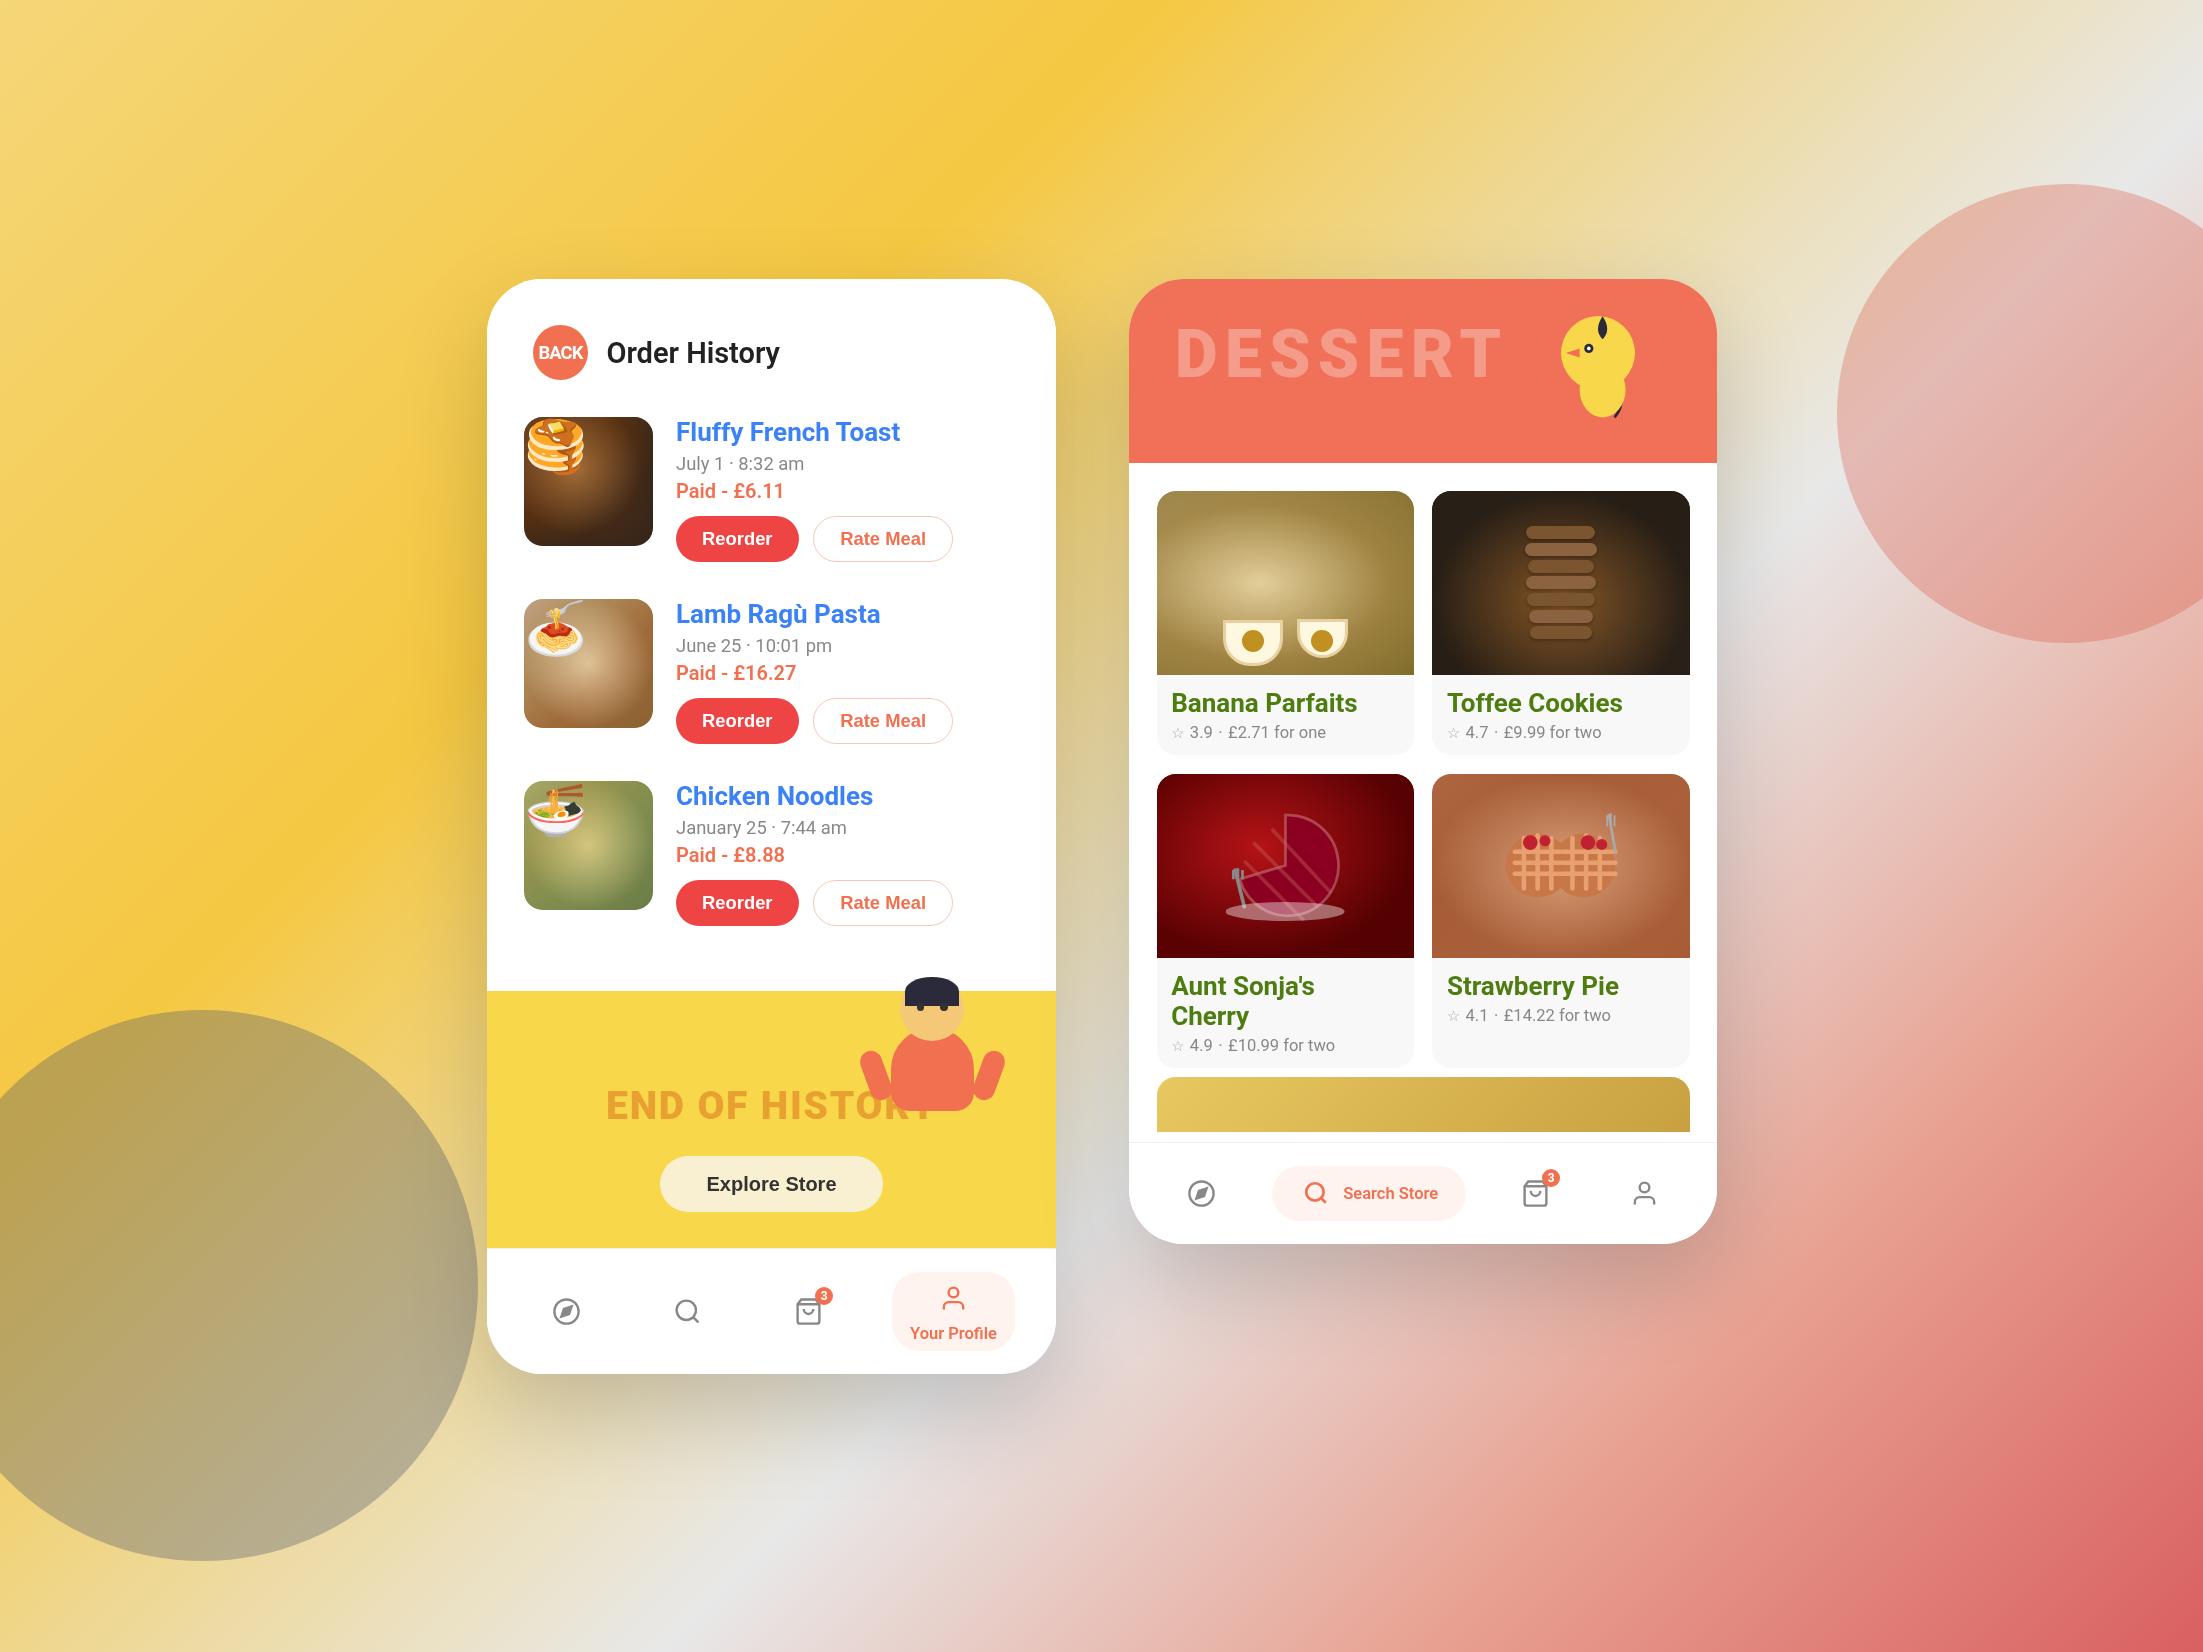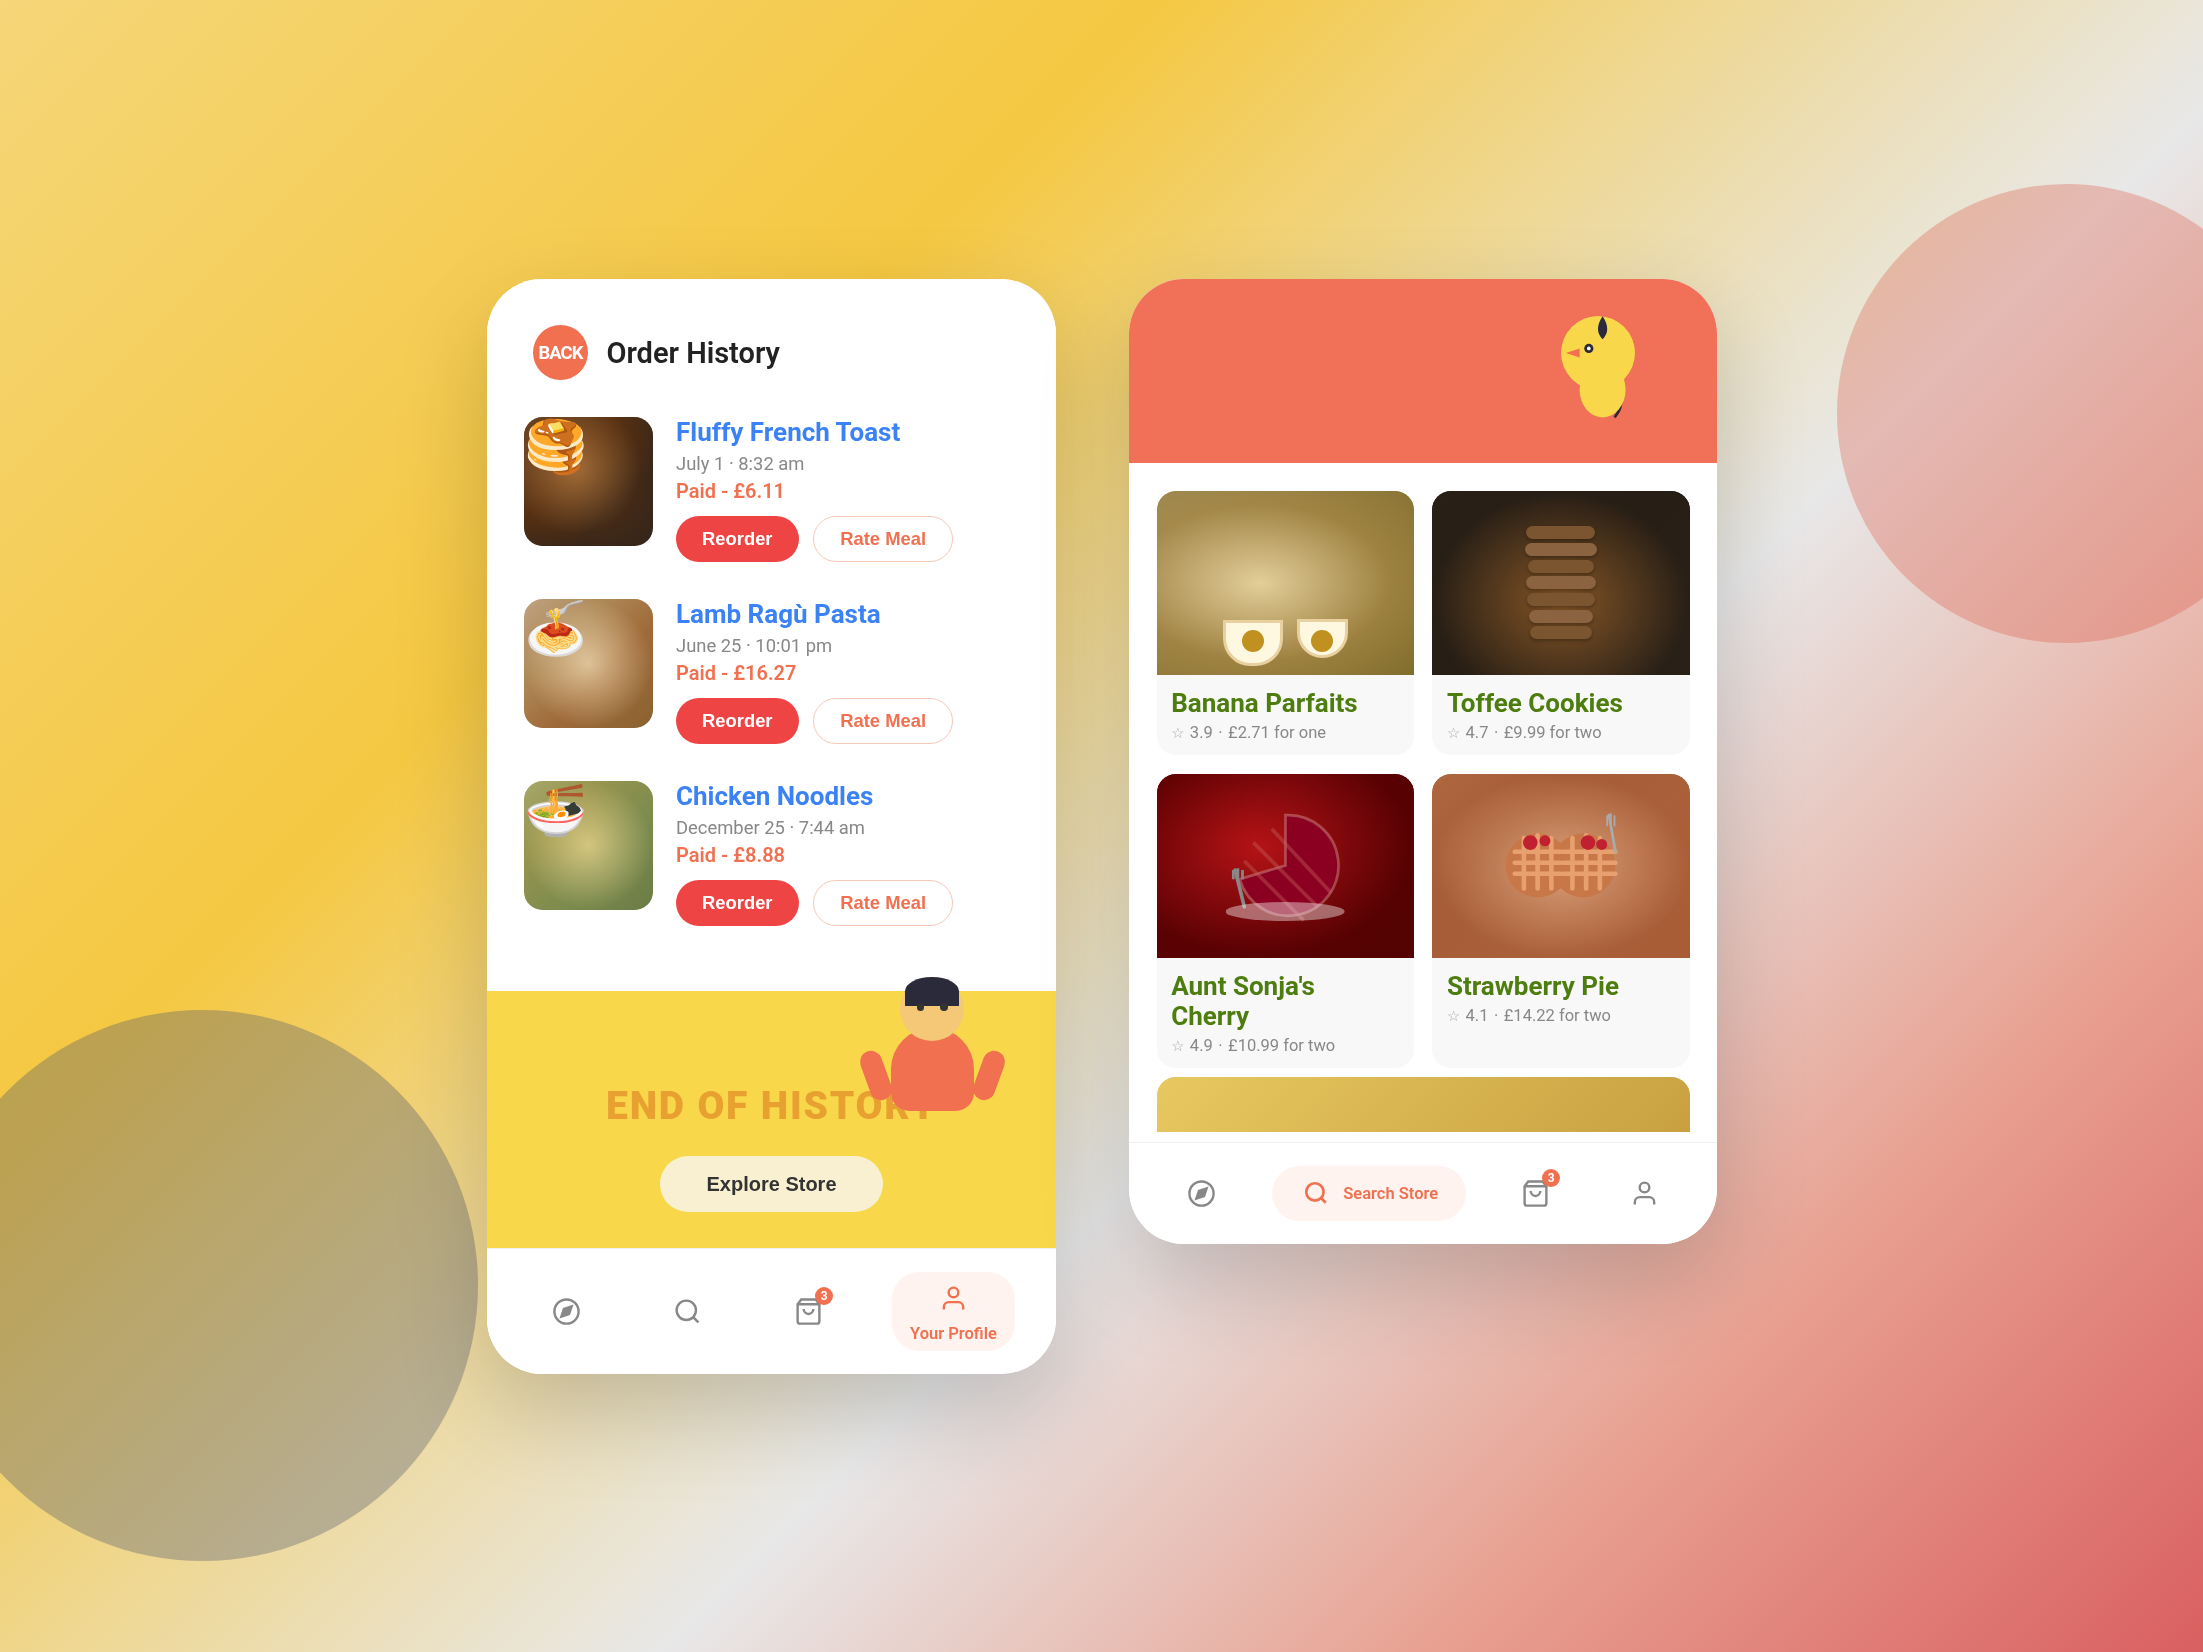--- a/index.html
+++ b/index.html
@@ -545,21 +545,21 @@
           </div>
         </div>
       </div>
 
       <div class="order-item">
         <div class="order-food-img chicken-noodles">
           <div class="food-emoji-overlay" style="font-size:51px; position:relative; z-index:2;">🍜</div>
         </div>
         <div class="order-info">
           <div class="order-name">Chicken Noodles</div>
-          <div class="order-date">December 25 · 7:44 am</div>
+          <div class="order-date">January 25 · 7:44 am</div>
           <div class="order-paid">Paid - £8.88</div>
           <div class="order-actions">
             <button class="btn-reorder">Reorder</button>
             <button class="btn-rate">Rate Meal</button>
           </div>
         </div>
       </div>
 
     </div>
 
@@ -624,20 +624,21 @@
         <span class="nav-label">Your Profile</span>
       </div>
     </div>
 
   </div>
 
   <div class="phone phone-right">
 
 
     <div class="dessert-banner">
+      <div class="dessert-text">DESSERT</div>
 
       <svg class="bird-illustration" width="184" height="138" viewBox="0 0 200 150">
 
         <circle cx="150" cy="50" r="40" fill="#f8d84a"></circle>
         <circle cx="150" cy="50" r="40" fill="#f8d84a"></circle>
 
         <path d="M130 55 L115 50 L130 45 Z" fill="#f07050"></path>
 
         <circle cx="140" cy="45" r="5" fill="#2a2a3a"></circle>
         <circle cx="140" cy="45" r="2" fill="white"></circle>

